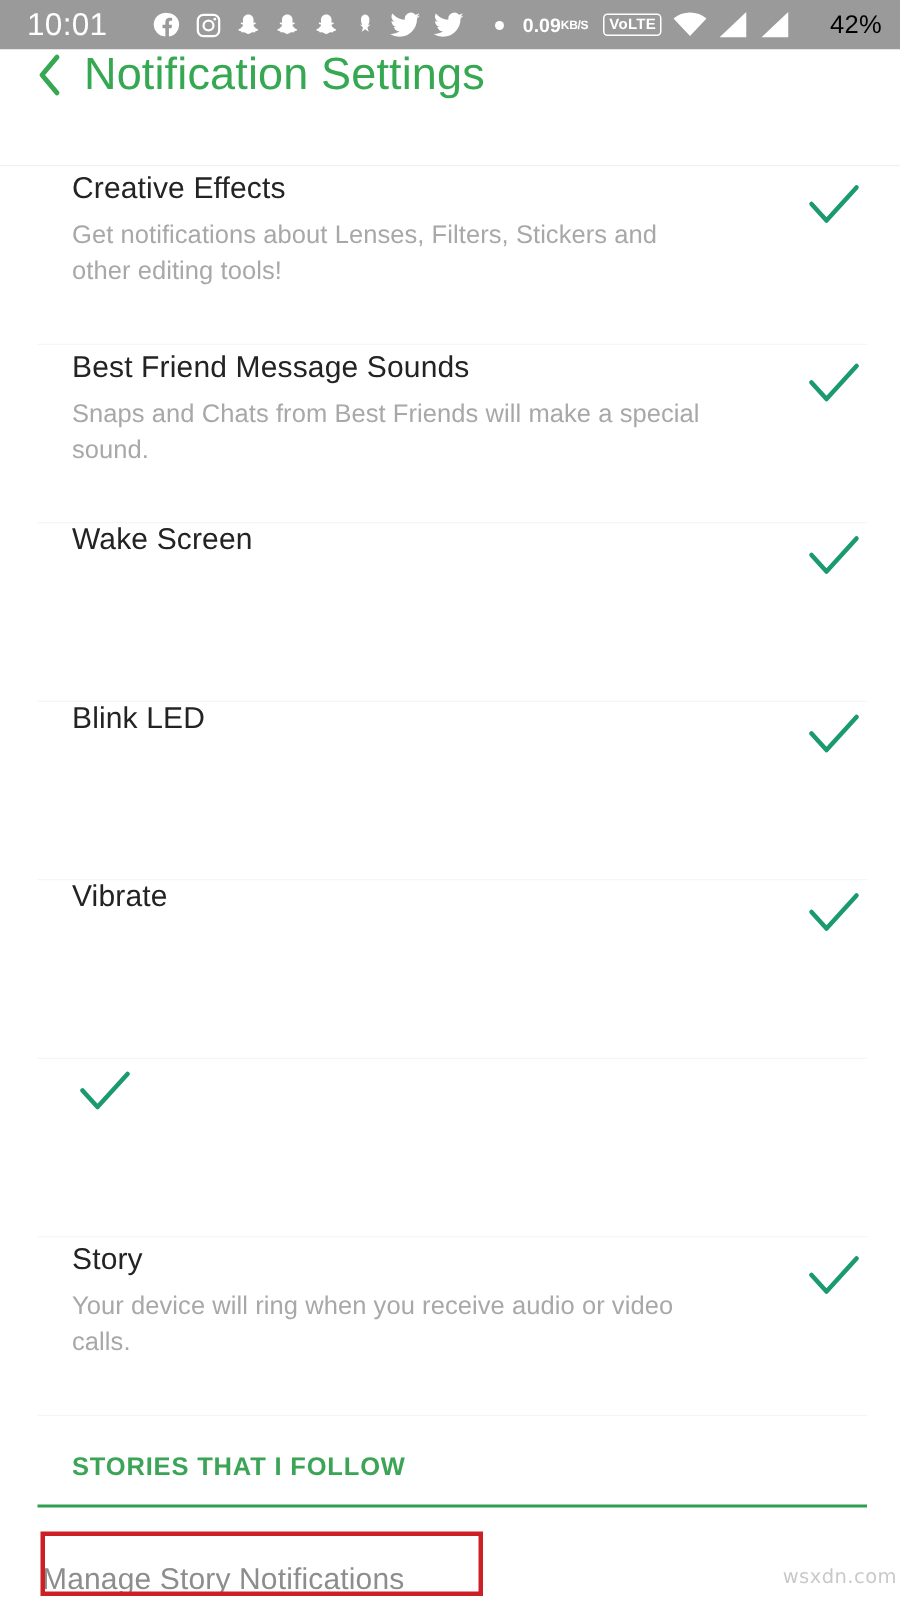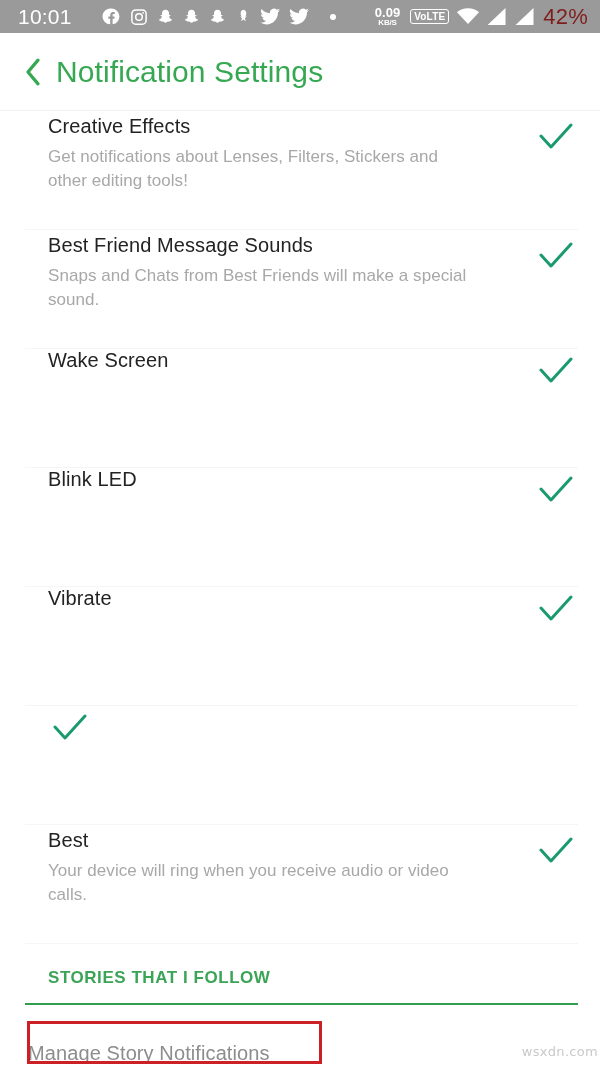--- a/index.html
+++ b/index.html
@@ -47,47 +47,46 @@
     align-items: center;
     gap: 8px;
   }
   .sb-ico { display: block; }
   .sb-dot {
     width: 6px; height: 6px; border-radius: 50%;
     background: #ffffff;
     margin-left: 12px;
   }
   .sb-kbs {
-    display: flex; flex-direction: column;
+    display: flex; flex-direction: row;
     align-items: center; justify-content: center;
     line-height: 1; color: #ffffff; margin-right: 2px;
   }
   .sb-kbs .n { font-size: 13px; font-weight: 700; }
   .sb-kbs .u { font-size: 8px; font-weight: 700; letter-spacing: -0.2px; }
   .sb-volte {
     border: 1.6px solid #ffffff;
     border-radius: 3px;
     font-size: 10px;
     font-weight: 700;
     padding: 1px 3px;
     line-height: 1.1;
     letter-spacing: 0.2px;
   }
   .sb-batt {
-    font-size: 22px;
-    color: #7f1d1d;
+    font-size: 17px;
+    color: #000000;
     letter-spacing: 0.2px;
-    margin-left: 0;
+    margin-left: 18px;
   }
 
   
   .header {
     height: 77px;
     display: flex;
-    align-items: center;
     padding: 0 0 0 18px;
     background: #ffffff;
   }
   .back-btn {
     width: 30px; height: 34px;
     display: flex; align-items: center; justify-content: center;
     cursor: pointer;
     margin-right: 8px;
   }
   .page-title {
@@ -334,21 +333,21 @@
       <div class="check">
         <svg width="34" height="28" viewBox="0 0 34 28" fill="none" stroke="#1a9a6e" stroke-width="3" stroke-linecap="round" stroke-linejoin="round">
           <polyline points="2,13 12,24 32,2"></polyline>
         </svg>
       </div>
     </div>
     <div class="divider"></div>
 
     <div class="row row-with-sub">
       <div class="row-inner">
-        <div class="row-title">Best</div>
+        <div class="row-title">Story</div>
         <div class="row-sub">Your device will ring when you receive audio or video calls.</div>
       </div>
       <div class="check">
         <svg width="34" height="28" viewBox="0 0 34 28" fill="none" stroke="#1a9a6e" stroke-width="3" stroke-linecap="round" stroke-linejoin="round">
           <polyline points="2,13 12,24 32,2"></polyline>
         </svg>
       </div>
     </div>
     <div class="divider"></div>
 

